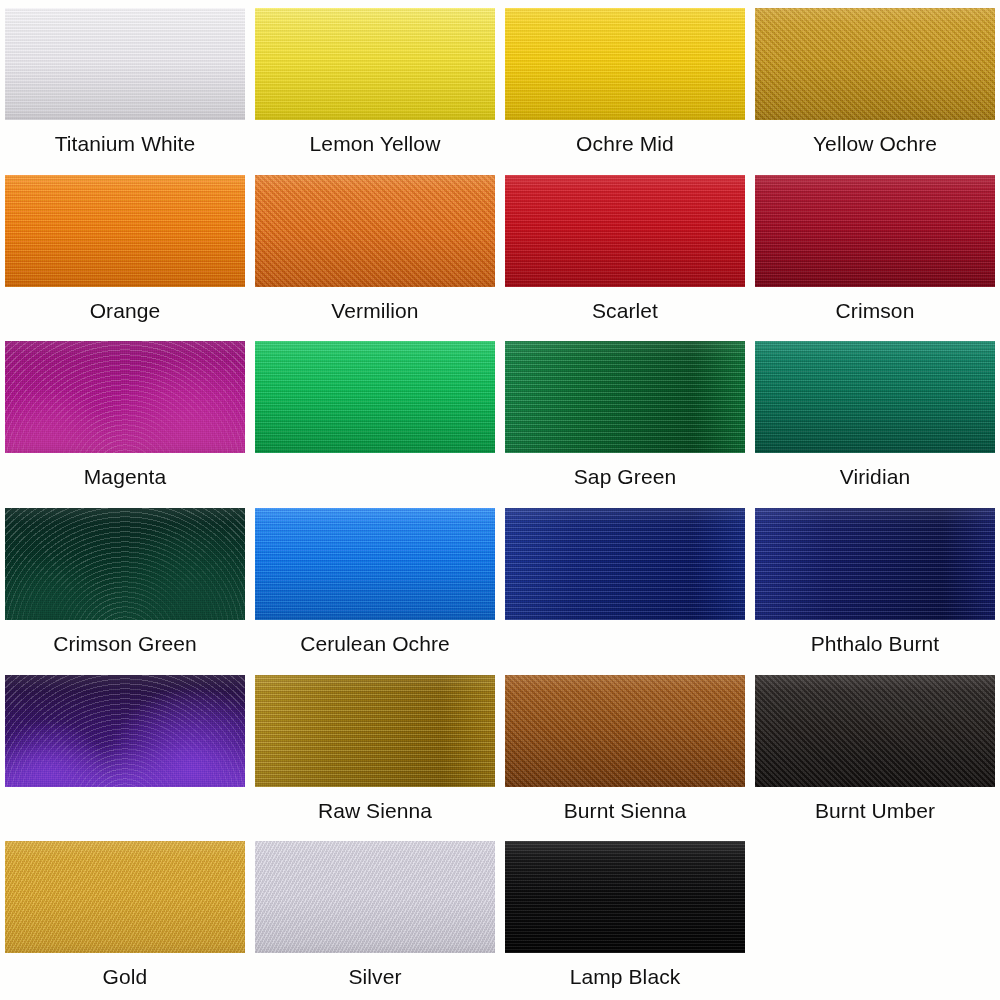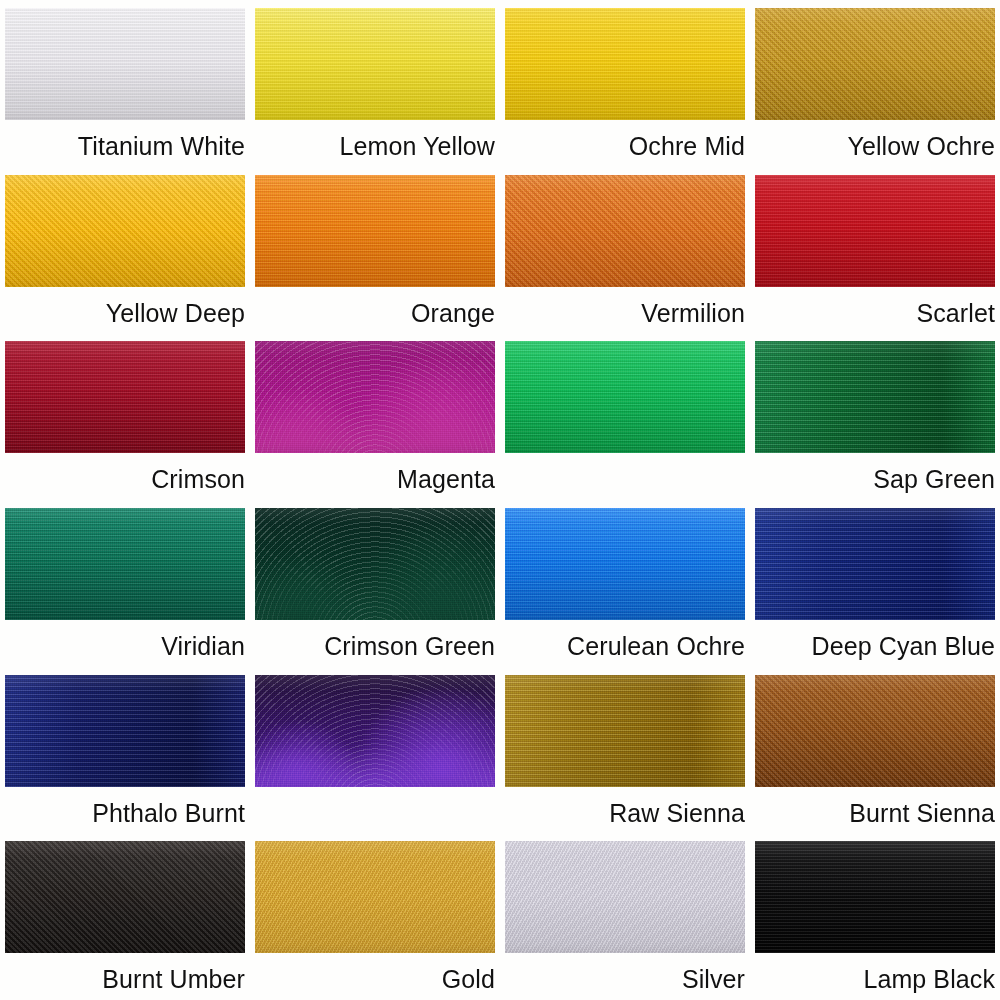--- a/index.html
+++ b/index.html
@@ -75,22 +75,22 @@
     background: linear-gradient(to bottom,
       rgba(255,255,255,0.10) 0%,
       rgba(255,255,255,0.02) 14%,
       rgba(0,0,0,0.00) 48%,
       rgba(0,0,0,0.06) 92%,
       rgba(0,0,0,0.10) 100%);
   }
 
   .swatch-label {
     margin-top: 13px;
-    text-align: right;
-    font-size: 25px;
+    text-align: center;
+    font-size: 21px;
     line-height: 1.05;
     color: #111111;
     letter-spacing: 0.1px;
     white-space: nowrap;
   }
 </style>
 </head>
 <body>
 
 <div id="swatch-grid">
@@ -102,24 +102,20 @@
       <div class="swatch-chip" style="background: repeating-linear-gradient(0deg, rgba(255, 255, 255, 0.09) 0px, rgba(255, 255, 255, 0.09) 1px, rgba(0, 0, 0, 0.06) 1px, rgba(0, 0, 0, 0.06) 3px), linear-gradient(rgb(248, 236, 94) 0%, rgb(242, 224, 53) 45%, rgb(232, 211, 21) 100%) rgb(242, 224, 53);"></div>
       <div class="swatch-label">Lemon Yellow</div>
     </div>
     <div class="swatch-cell">
       <div class="swatch-chip" style="background: repeating-linear-gradient(0deg, rgba(255, 255, 255, 0.09) 0px, rgba(255, 255, 255, 0.09) 1px, rgba(0, 0, 0, 0.06) 1px, rgba(0, 0, 0, 0.06) 3px), linear-gradient(rgb(250, 215, 43) 0%, rgb(245, 204, 17) 45%, rgb(231, 189, 5) 100%) rgb(245, 204, 17);"></div>
       <div class="swatch-label">Ochre Mid</div>
     </div>
     <div class="swatch-cell">
       <div class="swatch-chip" style="background: repeating-linear-gradient(45deg, rgba(255, 255, 255, 0.1) 0px, rgba(255, 255, 255, 0.1) 2px, rgba(0, 0, 0, 0.08) 2px, rgba(0, 0, 0, 0.08) 4px), linear-gradient(rgb(207, 158, 42), rgb(192, 143, 28) 50%, rgb(173, 126, 18)) rgb(192, 143, 28);"></div>
       <div class="swatch-label">Yellow Ochre</div>
-    </div>
-    <div class="swatch-cell">
-      <div class="swatch-chip" style="background: repeating-linear-gradient(45deg, rgba(255, 255, 255, 0.1) 0px, rgba(255, 255, 255, 0.1) 2px, rgba(0, 0, 0, 0.08) 2px, rgba(0, 0, 0, 0.08) 4px), linear-gradient(rgb(252, 196, 38), rgb(248, 183, 12) 50%, rgb(234, 169, 3)) rgb(248, 183, 12);"></div>
-      <div class="swatch-label">Yellow Deep</div>
     </div>
     <div class="swatch-cell">
       <div class="swatch-chip" style="background: repeating-linear-gradient(0deg, rgba(255, 255, 255, 0.09) 0px, rgba(255, 255, 255, 0.09) 1px, rgba(0, 0, 0, 0.06) 1px, rgba(0, 0, 0, 0.06) 3px), linear-gradient(rgb(247, 140, 32) 0%, rgb(239, 124, 16) 45%, rgb(224, 111, 7) 100%) rgb(239, 124, 16);"></div>
       <div class="swatch-label">Orange</div>
     </div>
     <div class="swatch-cell">
       <div class="swatch-chip" style="background: repeating-linear-gradient(45deg, rgba(255, 255, 255, 0.1) 0px, rgba(255, 255, 255, 0.1) 2px, rgba(0, 0, 0, 0.08) 2px, rgba(0, 0, 0, 0.08) 4px), linear-gradient(rgb(232, 121, 38), rgb(221, 106, 24) 50%, rgb(207, 95, 16)) rgb(221, 106, 24);"></div>
       <div class="swatch-label">Vermilion</div>
     </div>
     <div class="swatch-cell">
@@ -148,21 +144,20 @@
     <div class="swatch-cell">
       <div class="swatch-chip" style="background: radial-gradient(circle at 78% 88%, rgb(15, 71, 52) 0%, rgba(255, 255, 255, 0) 42%), radial-gradient(circle at 18% 96%, rgb(15, 71, 52) 0%, rgba(255, 255, 255, 0) 28%), repeating-radial-gradient(circle at 50% 120%, rgba(255, 255, 255, 0.18) 0px, rgba(255, 255, 255, 0.18) 1px, rgba(0, 0, 0, 0) 1px, rgba(0, 0, 0, 0) 5px), linear-gradient(rgb(3, 33, 26), rgb(8, 53, 39) 62%, rgb(15, 71, 52) 100%) rgb(8, 53, 39);"></div>
       <div class="swatch-label">Crimson Green</div>
     </div>
     <div class="swatch-cell">
       <div class="swatch-chip" style="background: repeating-linear-gradient(0deg, rgba(255, 255, 255, 0.09) 0px, rgba(255, 255, 255, 0.09) 1px, rgba(0, 0, 0, 0.06) 1px, rgba(0, 0, 0, 0.06) 3px), linear-gradient(rgb(37, 133, 245) 0%, rgb(16, 115, 232) 45%, rgb(11, 99, 207) 100%) rgb(16, 115, 232);"></div>
       <div class="swatch-label">Cerulean Ochre</div>
     </div>
     <div class="swatch-cell">
       <div class="swatch-chip" style="background: repeating-linear-gradient(0deg, rgba(255, 255, 255, 0.12) 0px, rgba(255, 255, 255, 0.12) 1px, rgba(0, 0, 0, 0.08) 1px, rgba(0, 0, 0, 0.08) 4px), linear-gradient(to right, rgb(27, 50, 145) 0%, rgb(17, 35, 120) 30%, rgb(10, 23, 96) 78%, rgb(17, 35, 120) 100%) rgb(17, 35, 120);"></div>
-      <div class="swatch-label">Deep Cyan Blue</div>
     </div>
     <div class="swatch-cell">
       <div class="swatch-chip" style="background: repeating-linear-gradient(0deg, rgba(255, 255, 255, 0.12) 0px, rgba(255, 255, 255, 0.12) 1px, rgba(0, 0, 0, 0.08) 1px, rgba(0, 0, 0, 0.08) 4px), linear-gradient(to right, rgb(29, 42, 131) 0%, rgb(18, 26, 99) 30%, rgb(10, 16, 69) 78%, rgb(18, 26, 99) 100%) rgb(18, 26, 99);"></div>
       <div class="swatch-label">Phthalo Burnt</div>
     </div>
     <div class="swatch-cell">
       <div class="swatch-chip" style="background: radial-gradient(circle at 78% 88%, rgb(123, 58, 214) 0%, rgba(255, 255, 255, 0) 42%), radial-gradient(circle at 18% 96%, rgb(123, 58, 214) 0%, rgba(255, 255, 255, 0) 28%), repeating-radial-gradient(circle at 50% 120%, rgba(255, 255, 255, 0.18) 0px, rgba(255, 255, 255, 0.18) 1px, rgba(0, 0, 0, 0) 1px, rgba(0, 0, 0, 0) 5px), linear-gradient(rgb(29, 12, 51), rgb(59, 21, 112) 62%, rgb(123, 58, 214) 100%) rgb(59, 21, 112);"></div>
     </div>
     <div class="swatch-cell">
       <div class="swatch-chip" style="background: repeating-linear-gradient(0deg, rgba(255, 255, 255, 0.12) 0px, rgba(255, 255, 255, 0.12) 1px, rgba(0, 0, 0, 0.08) 1px, rgba(0, 0, 0, 0.08) 4px), linear-gradient(to right, rgb(176, 138, 30) 0%, rgb(155, 118, 17) 30%, rgb(131, 97, 8) 78%, rgb(155, 118, 17) 100%) rgb(155, 118, 17);"></div>

